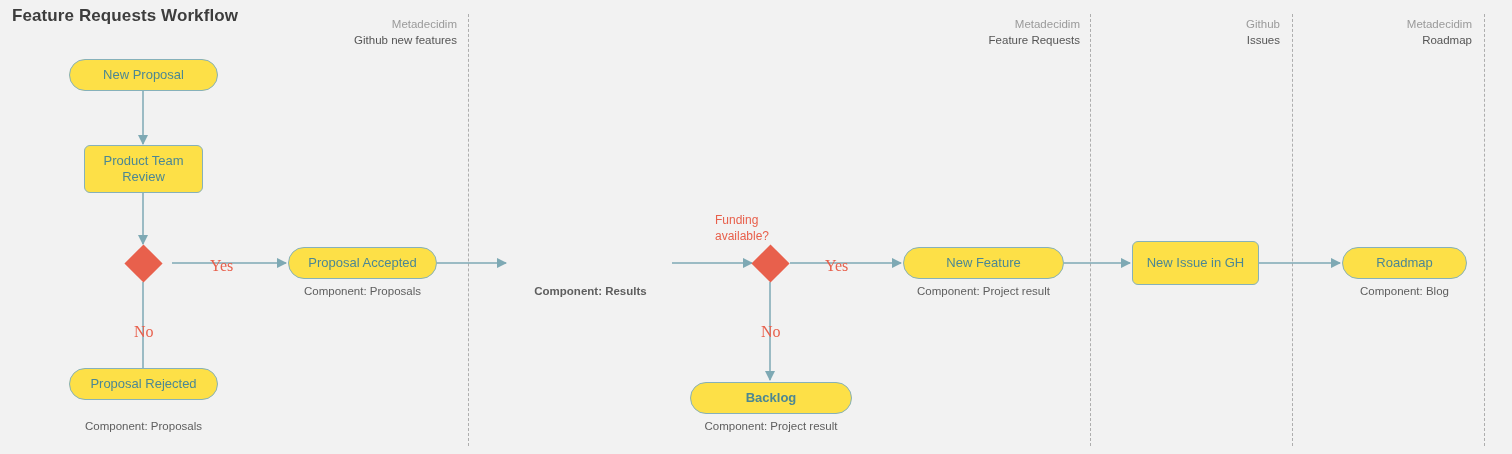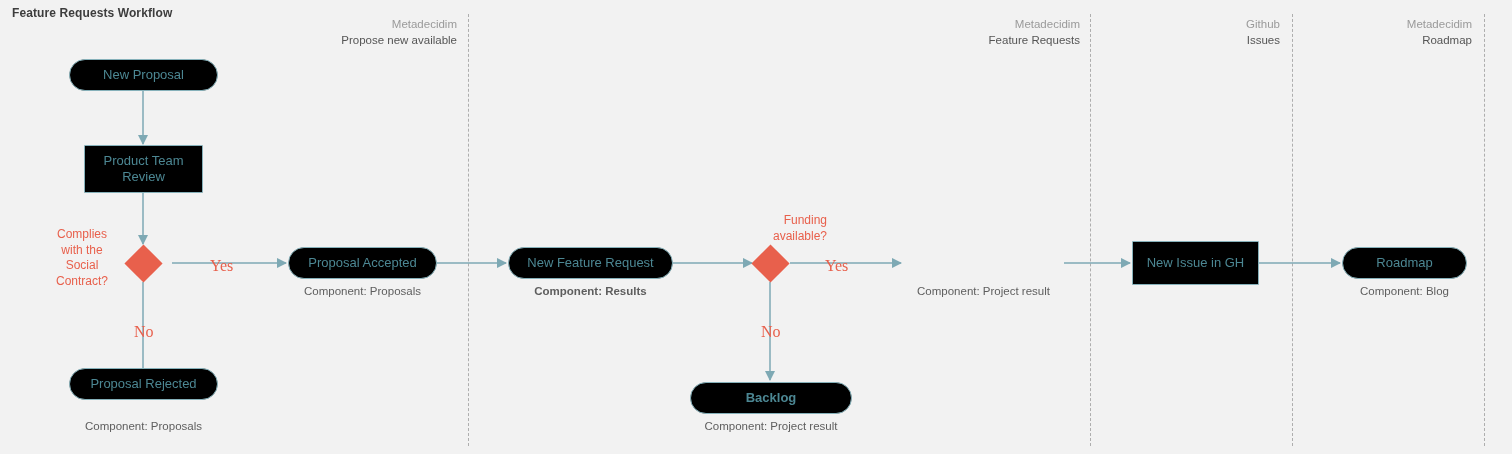--- a/index.html
+++ b/index.html
@@ -16,21 +16,21 @@
     height: 454px;
     background: #f2f2f2;
     overflow: hidden;
   }
 
   
   #diagram-title {
     position: absolute;
     left: 12px;
     top: 6px;
-    font-size: 12px;
+    font-size: 17px;
     font-weight: bold;
     color: #3d3d3d;
     letter-spacing: 0.1px;
     white-space: nowrap;
   }
 
   
   .lane-divider {
     position: absolute;
     top: 14px;
@@ -67,36 +67,36 @@
   .edge-line {
     stroke: #7ea9b4;
     stroke-width: 1.5;
     fill: none;
   }
 
   
   .node {
     position: absolute;
     box-sizing: border-box;
-    background: #000000;
+    background: #fde047;
     border: 1.6px solid #86b1ba;
     color: #4c8793;
     display: flex;
     align-items: center;
     justify-content: center;
     text-align: center;
     font-size: 13px;
     line-height: 1.22;
     white-space: pre-line;
   }
   .node.rounded {
     border-radius: 999px;
   }
   .node.rect {
-    border-radius: 1px;
+    border-radius: 6px;
   }
 
   
   .diamond {
     position: absolute;
     background: #e8604c;
     transform: rotate(45deg);
   }
 
   
@@ -130,21 +130,21 @@
 
   <div id="diagram-title">Feature Requests Workflow</div>
 
   <div class="lane-divider" style="left:468px;"></div>
   <div class="lane-divider" style="left:1090px;"></div>
   <div class="lane-divider" style="left:1292px;"></div>
   <div class="lane-divider" style="left:1484px;"></div>
 
   <div class="lane-header" style="right:1055px; top:17px;">
     <div class="lane-org">Metadecidim</div>
-    <div class="lane-name">Propose new available</div>
+    <div class="lane-name">Github new features</div>
   </div>
   <div class="lane-header" style="right:432px; top:17px;">
     <div class="lane-org">Metadecidim</div>
     <div class="lane-name">Feature Requests</div>
   </div>
   <div class="lane-header" style="right:232px; top:17px;margin-left:20px;">
     <div class="lane-org">Github</div>
     <div class="lane-name">Issues</div>
   </div>
   <div class="lane-header" style="right:40px; top:17px;">
@@ -184,40 +184,36 @@
 
   <div class="node rect" style="left:84px; top:145px; width:119px; height:48px;">Product Team
 Review</div>
 
   <div class="node rounded" style="left:69px; top:368px; width:149px; height:32px;">Proposal Rejected</div>
   <div class="component-label" style="left:69px; top:420px; width:149px;">Component: Proposals</div>
 
   <div class="node rounded" style="left:288px; top:247px; width:149px; height:32px;">Proposal Accepted</div>
   <div class="component-label" style="left:288px; top:285px; width:149px;">Component: Proposals</div>
 
-  <div class="node rounded" style="left:508px; top:247px; width:165px; height:32px;">New Feature Request</div>
   <div class="component-label" style="left:508px; top:285px; width:165px;font-weight:bold;">Component: Results</div>
 
   <div class="node rounded" style="left:690px; top:382px; width:162px; height:32px;font-weight:bold;">Backlog</div>
   <div class="component-label" style="left:690px; top:420px; width:162px;">Component: Project result</div>
 
+  <div class="node rounded" style="left:903px; top:247px; width:161px; height:32px;">New Feature</div>
   <div class="component-label" style="left:903px; top:285px; width:161px;">Component: Project result</div>
 
   <div class="node rect" style="left:1132px; top:241px; width:127px; height:44px;">New Issue in GH</div>
 
   <div class="node rounded" style="left:1342px; top:247px; width:125px; height:32px;">Roadmap</div>
   <div class="component-label" style="left:1342px; top:285px; width:125px;">Component: Blog</div>
 
   <div class="diamond" style="left:130px; top:250px; width:27px; height:27px;"></div>
-  <div class="decision-label" style="left:44px; top:227px; width:76px; text-align:center;">Complies
-with the
-Social
-Contract?</div>
   <div class="branch-label" style="left:210px; top:257px;">Yes</div>
   <div class="branch-label" style="left:134px; top:323px;">No</div>
 
   <div class="diamond" style="left:757px; top:250px; width:27px; height:27px;"></div>
-  <div class="decision-label" style="left:715px; top:213px; width:112px; text-align:right;">Funding
+  <div class="decision-label" style="left:715px; top:213px; width:112px; text-align:left;">Funding
 available?</div>
   <div class="branch-label" style="left:825px; top:257px;">Yes</div>
   <div class="branch-label" style="left:761px; top:323px;">No</div>
 
 </div>
 
 </body></html>

